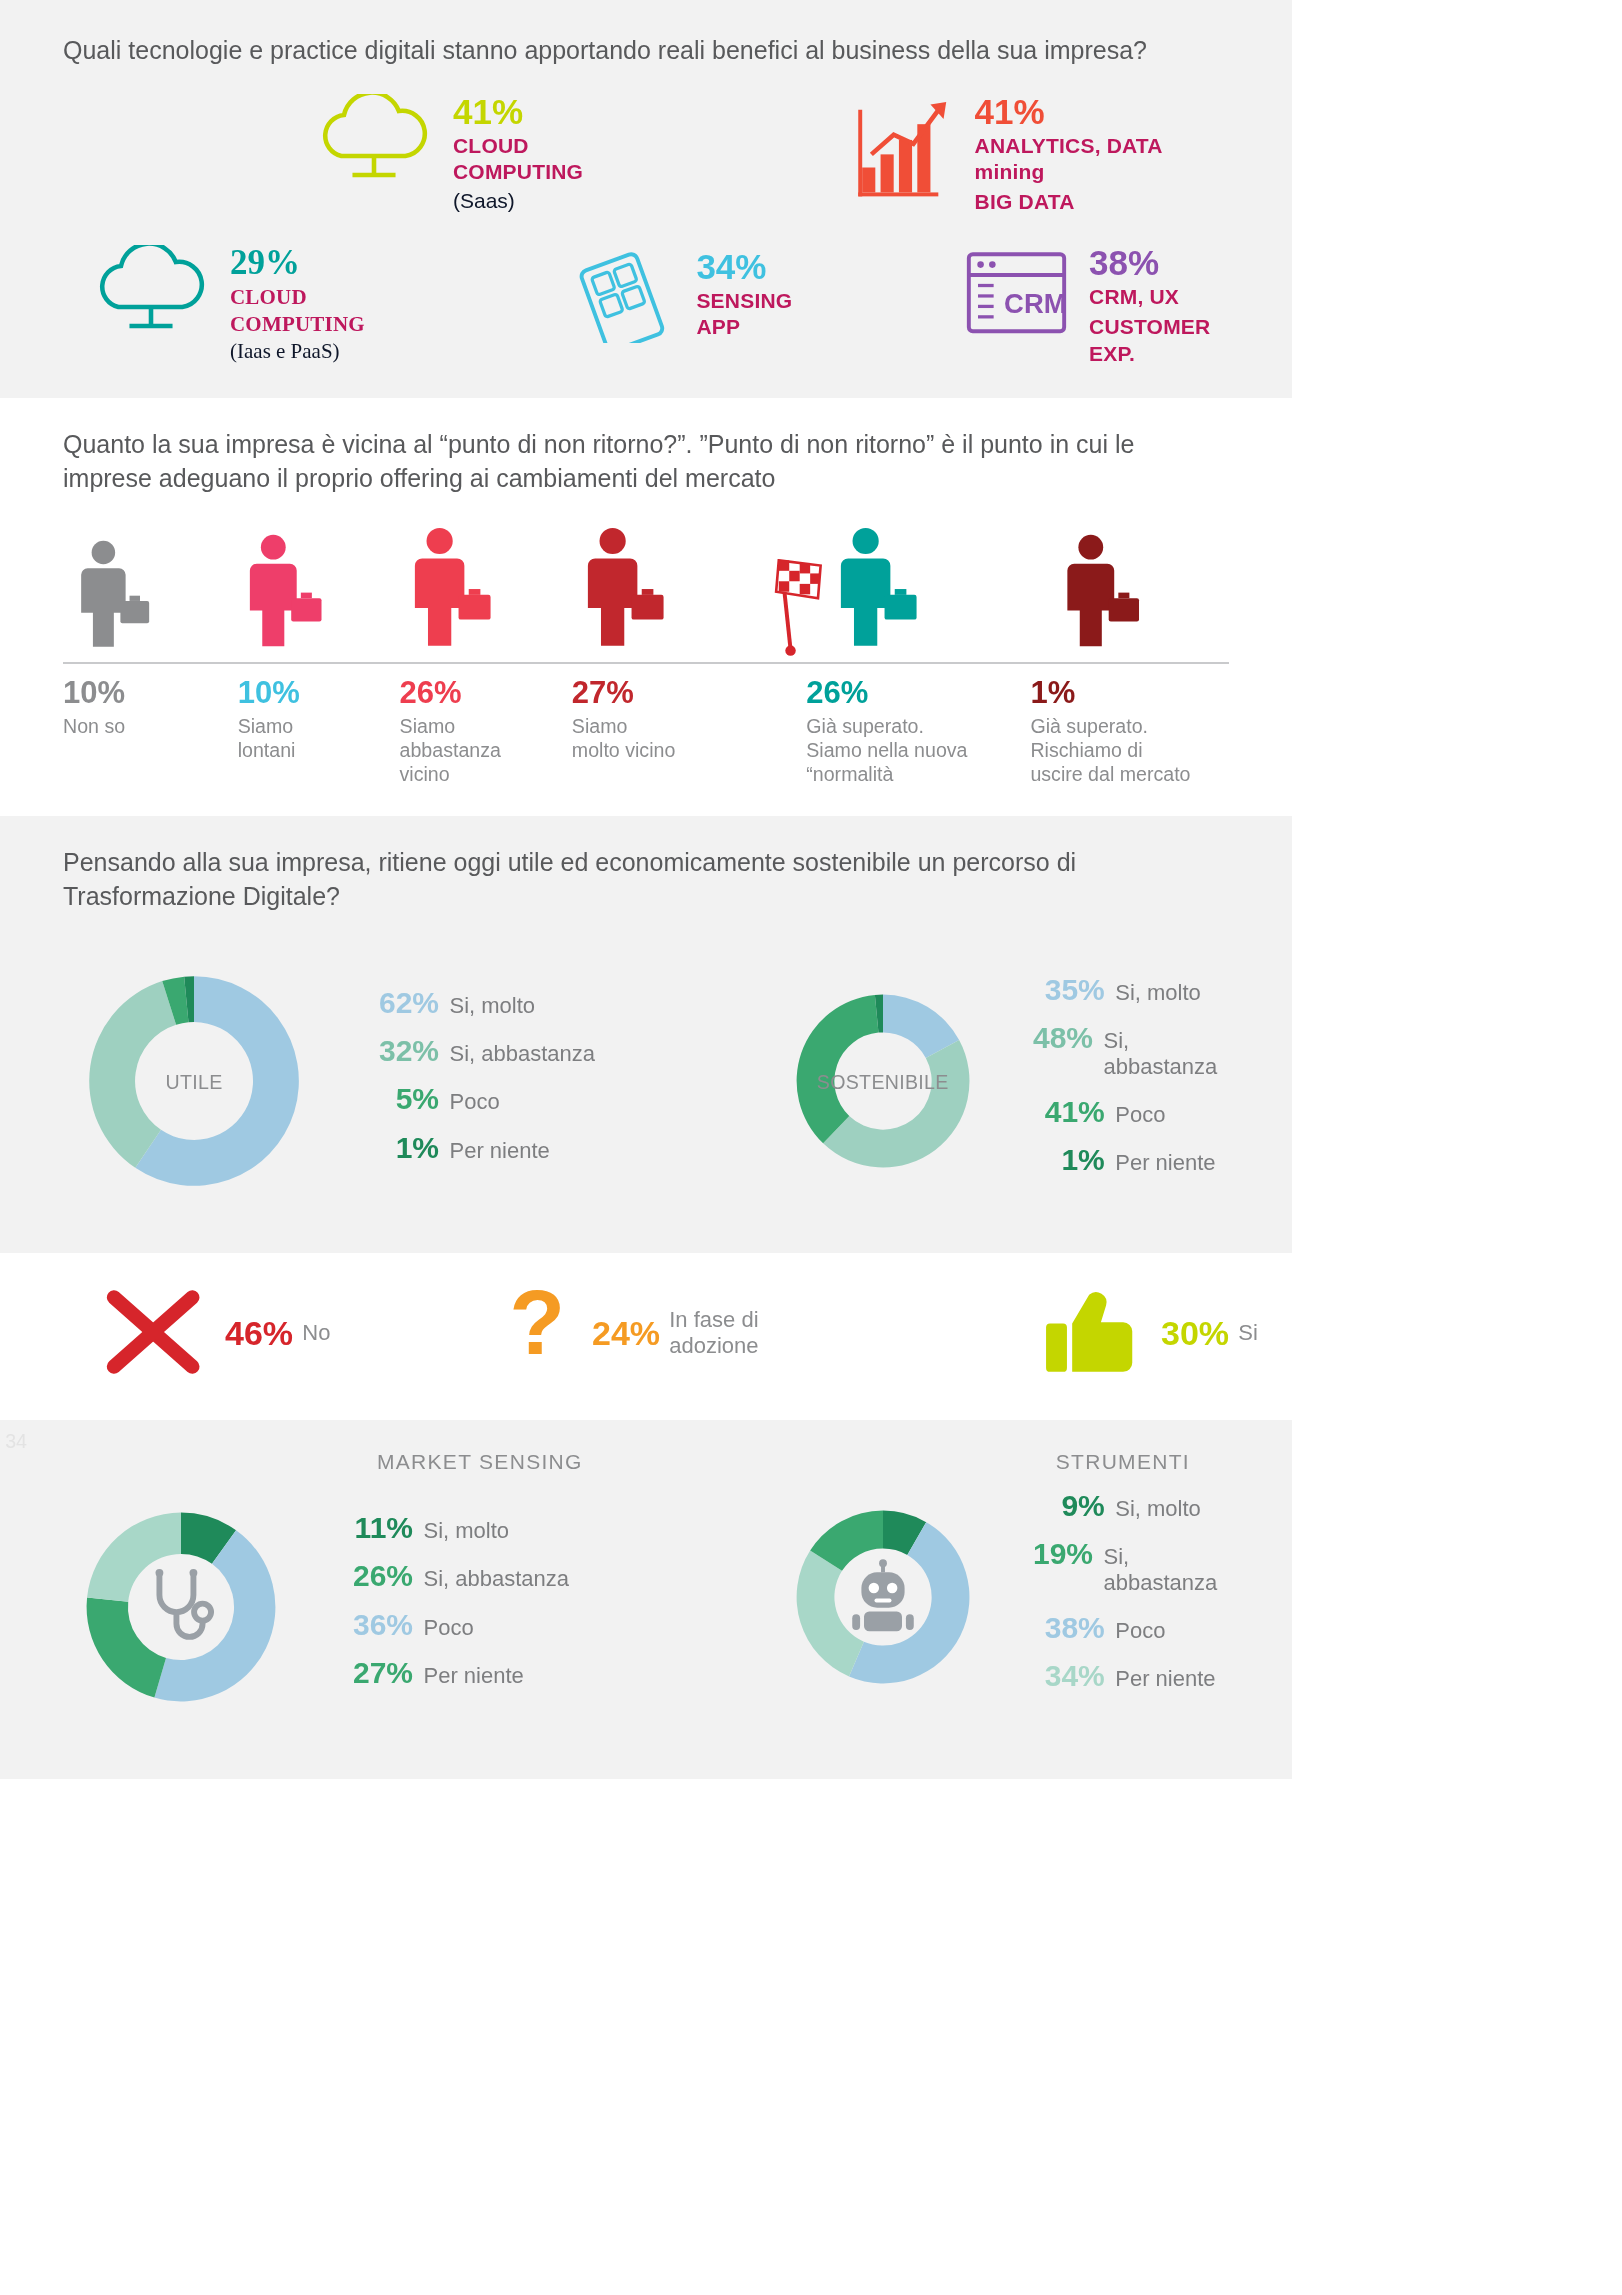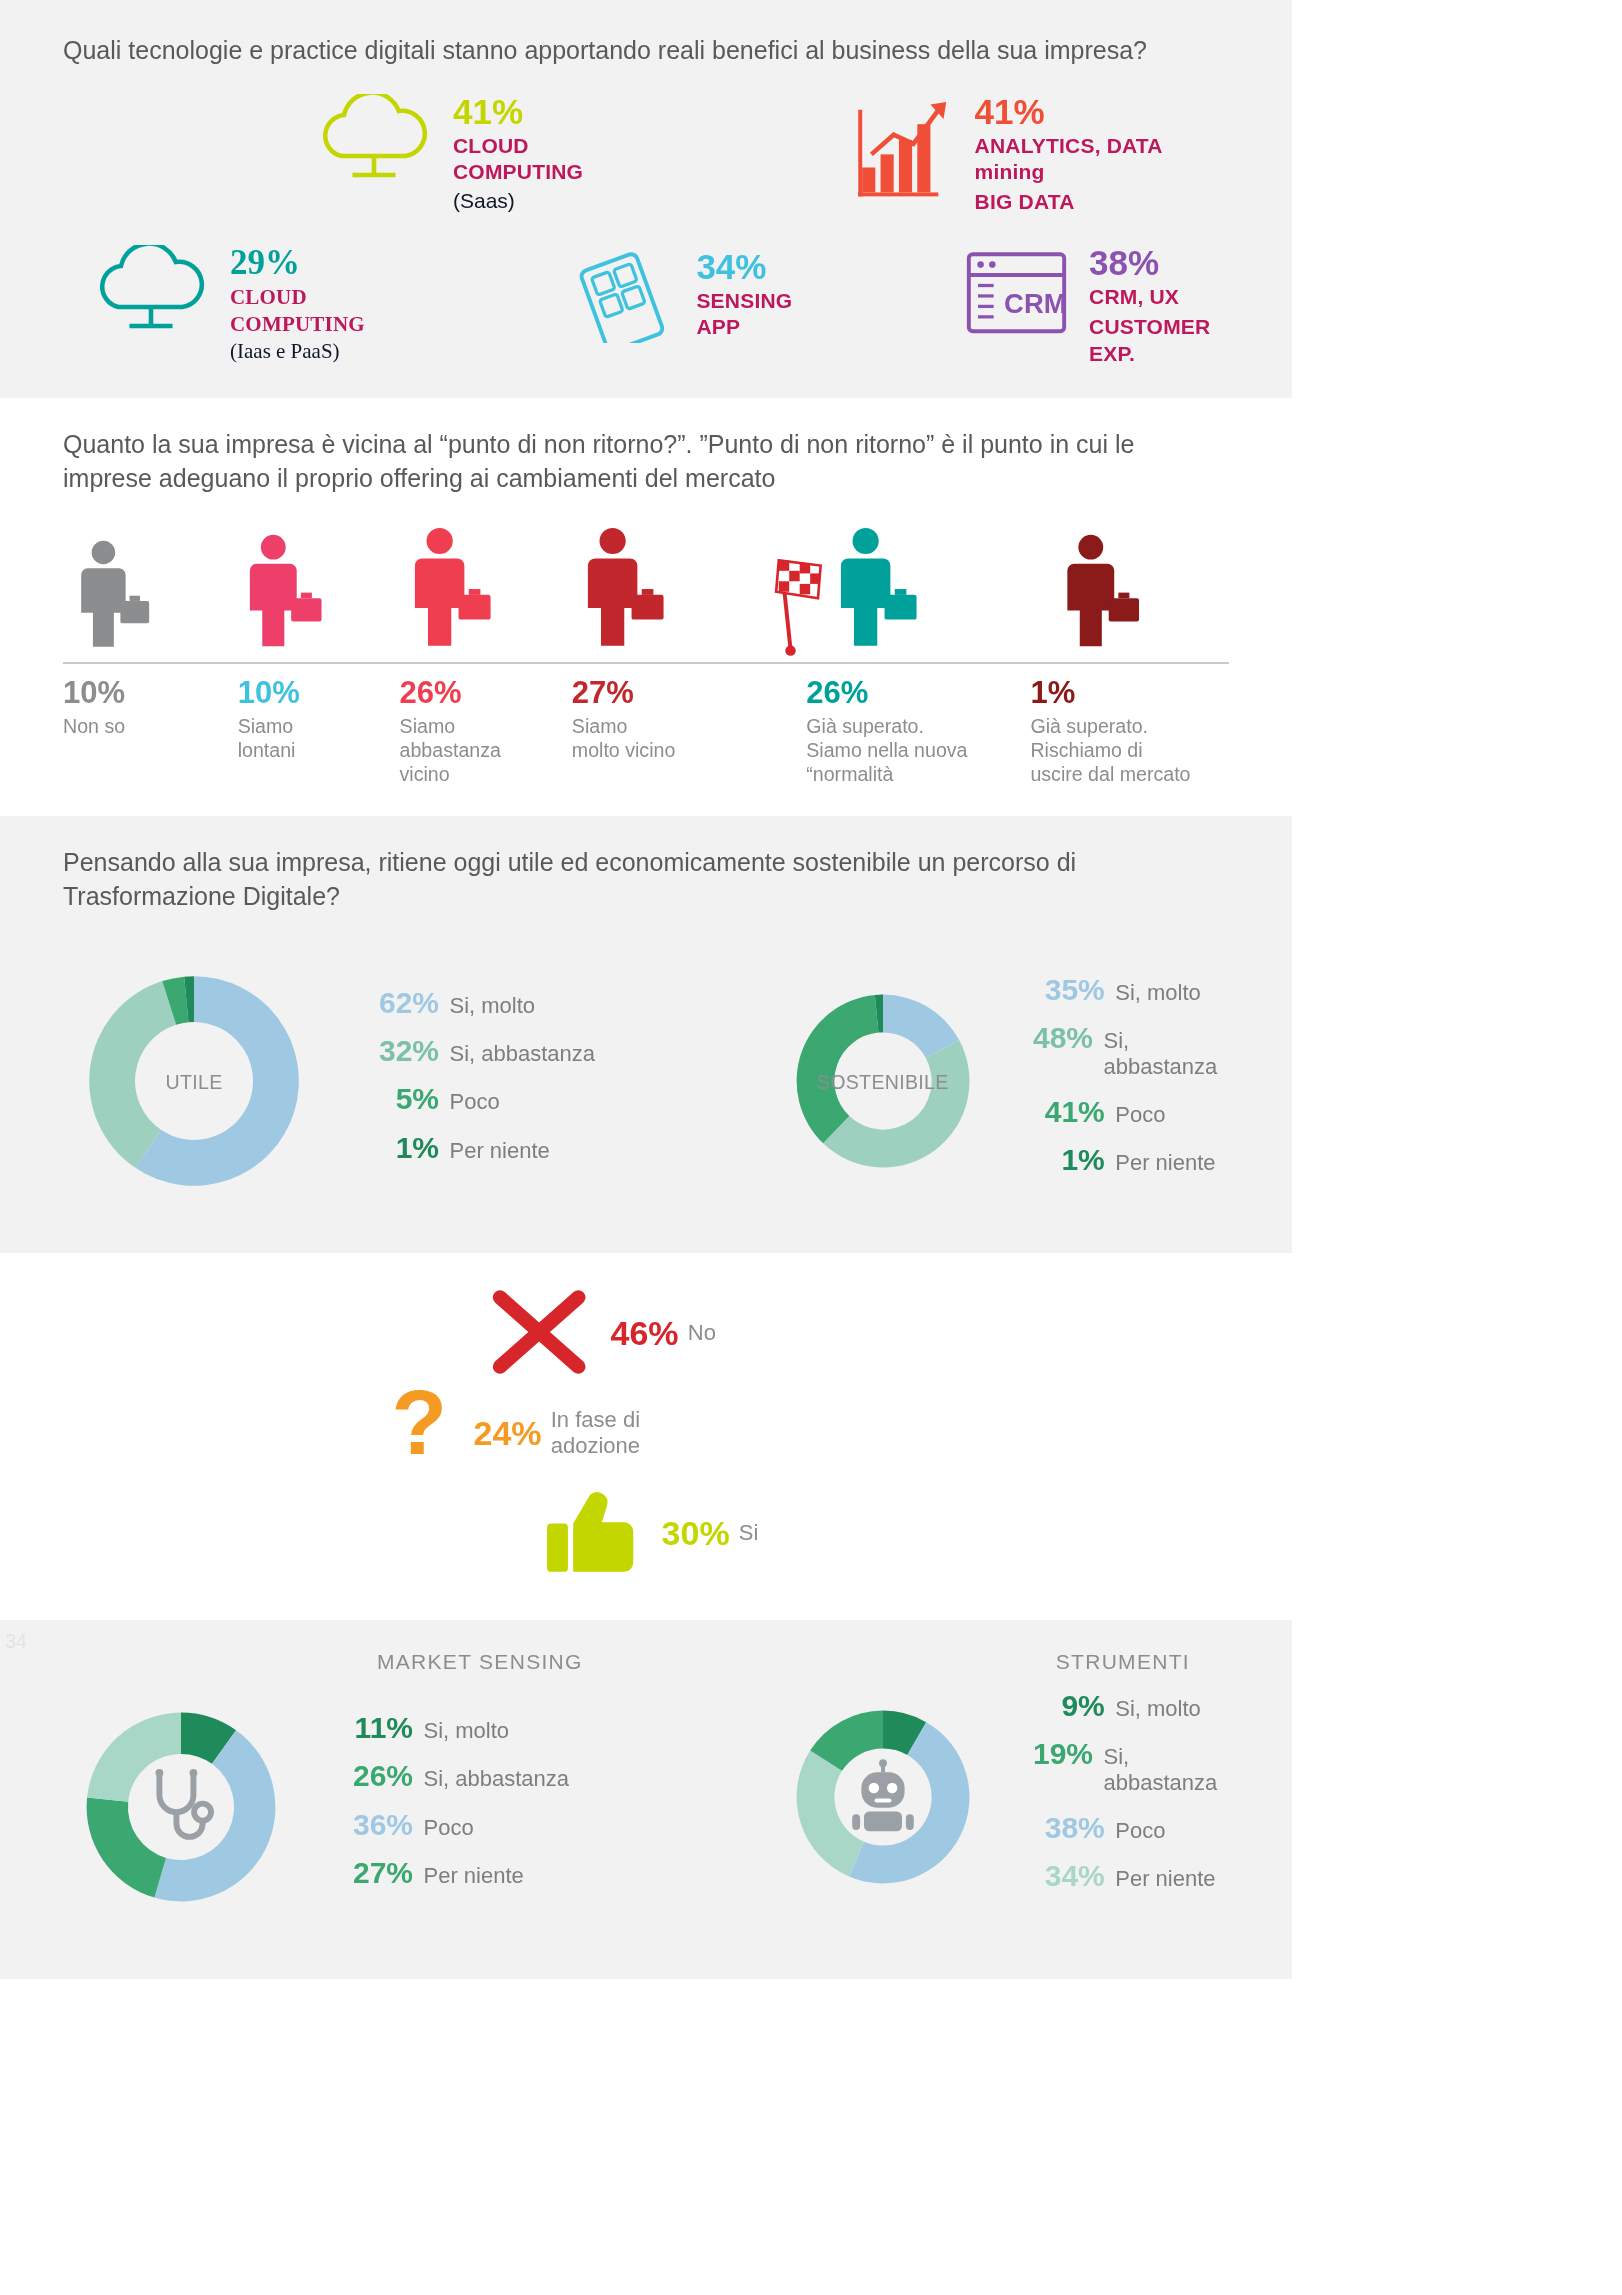--- a/index.html
+++ b/index.html
@@ -58,21 +58,21 @@
   }
   .legend { padding-left: 29px; }
   .lrow { display: flex; align-items: baseline; margin-bottom: 14.4px; }
   .lrow .p { font-size: 30px; font-weight: bold; width: 85px; text-align: right; }
   .lrow .t { font-size: 22px; color: #7d7e80; padding-left: 10.5px; }
   .donut-title { font-size: 21px; color: #8c8d8f; letter-spacing: 1.3px; margin-bottom: 14.4px; }
 
   
   #sec-kpi { padding: 30px 0 37px 0; }
   #sec-kpi .q { padding-bottom: 30px; }
-  .kpi-row { display: flex; padding: 0 25px; align-items: center; flex-direction: column; }
+  .kpi-row { display: flex; padding: 0 25px; align-items: center; }
   .kpi-item { display: flex; align-items: center; }
   .kpi-pct { font-size: 34px; font-weight: bold; padding-left: 17px; }
   .kpi-txt { font-size: 22px; color: #8c8d8f; padding-left: 9.2px; line-height: 1.2; }
 
   .pagenum { position: absolute; left: 5.2px; font-size: 19.6px; color: #e3e3e3; }
 </style>
 </head>
 <body>
 
 <div class="page">

